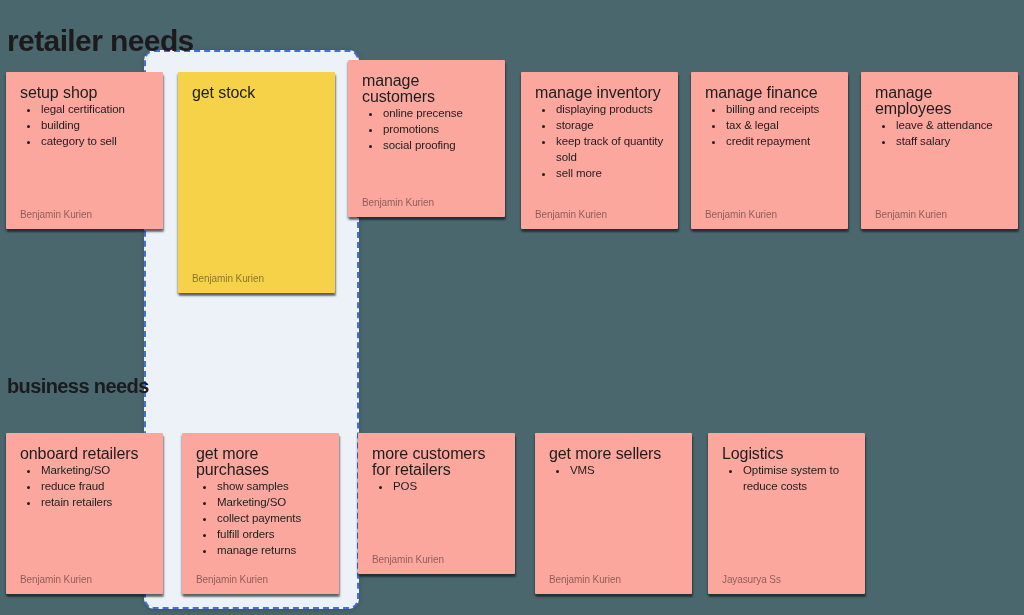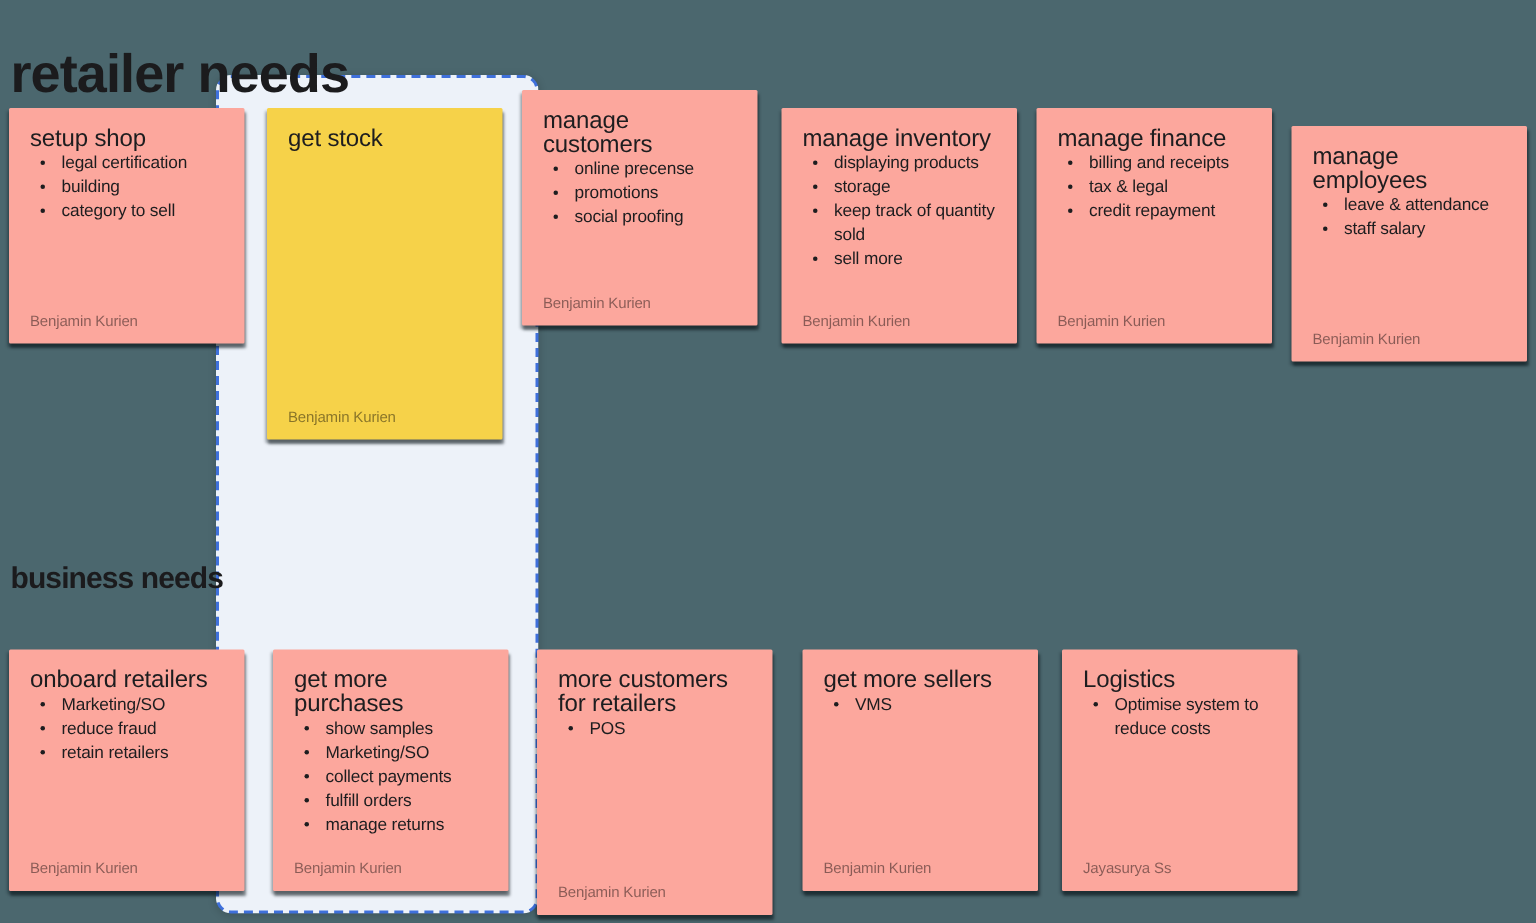--- a/index.html
+++ b/index.html
@@ -13,21 +13,21 @@
   .board{position:absolute;inset:0}
 
   .section-title{
     position:absolute;
     font-weight:800;
     color:#1b1b1d;
     letter-spacing:-0.6px;
     z-index:3;
     white-space:nowrap;
   }
-  #title-0{left:7px;top:4px;font-size:36px}
+  #title-0{left:7px;top:4px;font-size:30px}
   #title-1{left:7px;top:362px;font-size:20px}
 
   .selection-frame{
     position:absolute;
     left:144px;top:50px;width:215px;height:559px;
     border-radius:10px;
     box-sizing:border-box;
     border:2px dashed #3F70DB;
     box-shadow:0 1px 6px rgba(0,0,0,0.18);
     z-index:1;
@@ -102,21 +102,21 @@
     </div>
     <div class="note" style="left: 691px; top: 72px; height: 157px; background: rgb(252, 167, 157);">
       <div class="note-title">manage finance</div>
       <ul>
         <li>billing and receipts</li>
         <li>tax &amp; legal</li>
         <li>credit repayment</li>
       </ul>
       <div class="author">Benjamin Kurien</div>
     </div>
-    <div class="note" style="left: 861px; top: 72px; height: 157px; background: rgb(252, 167, 157); margin-top: 12px;">
+    <div class="note" style="left: 861px; top: 72px; height: 157px; background: rgb(252, 167, 157);">
       <div class="note-title">manage employees</div>
       <ul>
         <li>leave &amp; attendance</li>
         <li>staff salary</li>
       </ul>
       <div class="author">Benjamin Kurien</div>
     </div>
     <div class="note" style="left: 6px; top: 433px; height: 161px; background: rgb(252, 167, 157);">
       <div class="note-title">onboard retailers</div>
       <ul>
@@ -130,21 +130,21 @@
       <div class="note-title">get more purchases</div>
       <ul>
         <li>show samples</li>
         <li>Marketing/SO</li>
         <li>collect payments</li>
         <li>fulfill orders</li>
         <li>manage returns</li>
       </ul>
       <div class="author">Benjamin Kurien</div>
     </div>
-    <div class="note" style="left: 358px; top: 433px; height: 177px; background: rgb(252, 167, 157);">
+    <div class="note" style="left: 358px; top: 433px; height: 141px; background: rgb(252, 167, 157);">
       <div class="note-title">more customers for retailers</div>
       <ul>
         <li>POS</li>
       </ul>
       <div class="author">Benjamin Kurien</div>
     </div>
     <div class="note" style="left: 535px; top: 433px; height: 161px; background: rgb(252, 167, 157);">
       <div class="note-title">get more sellers</div>
       <ul>
         <li>VMS</li>

